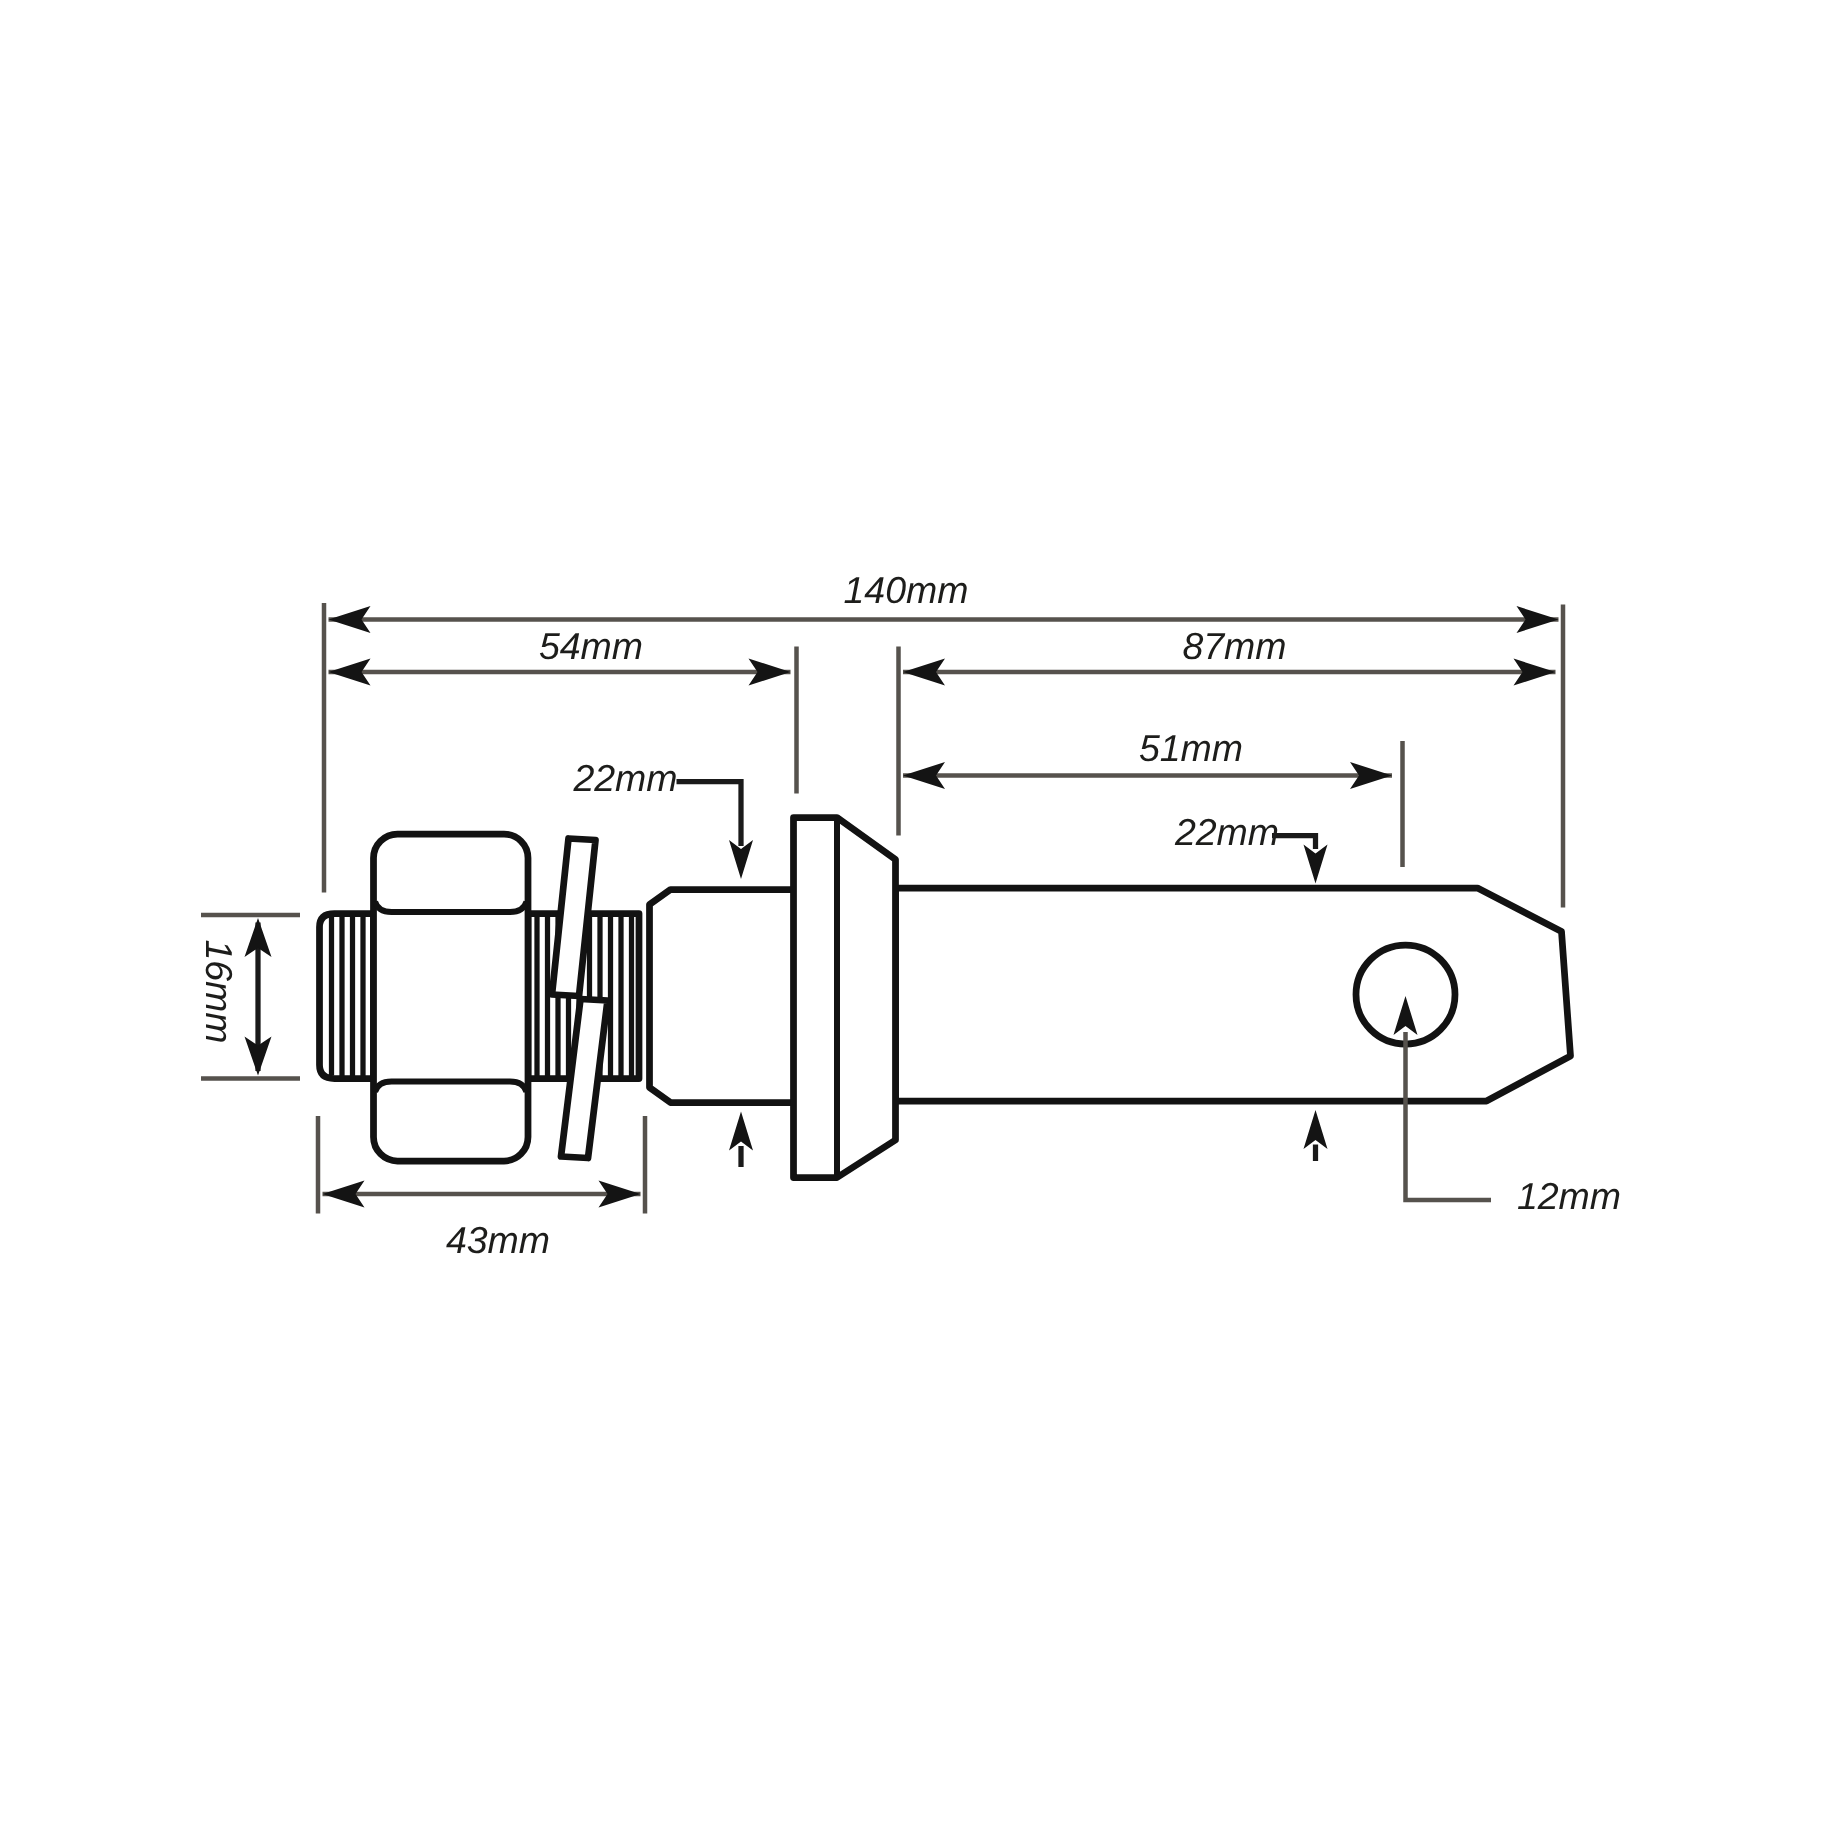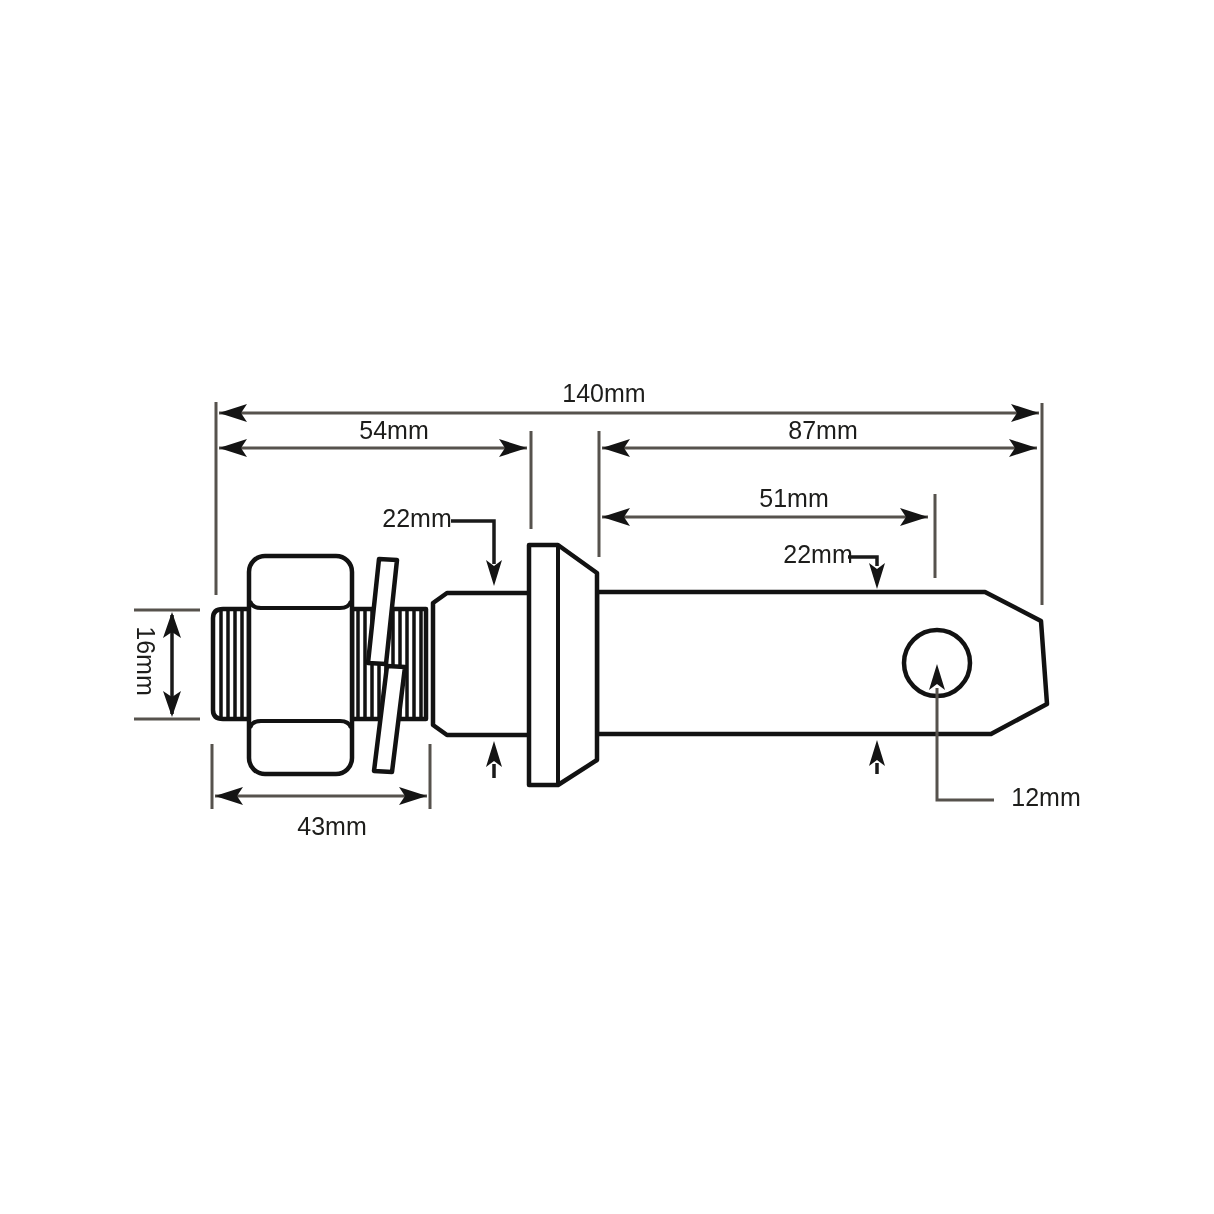--- a/index.html
+++ b/index.html
@@ -6,20 +6,21 @@
     margin: 0;
     padding: 0;
     background: #ffffff;
   }
   .canvas {
     position: relative;
     width: 1214px;
     height: 1116px;
     background: #84cc16;
     overflow: hidden;
+    font-style: italic;
   }
   svg { display: block; }
   .part-outline {
     fill: #ffffff;
     stroke: #121212;
     stroke-width: 4.5;
     stroke-linejoin: round;
   }
   .part-line {
     fill: none;

